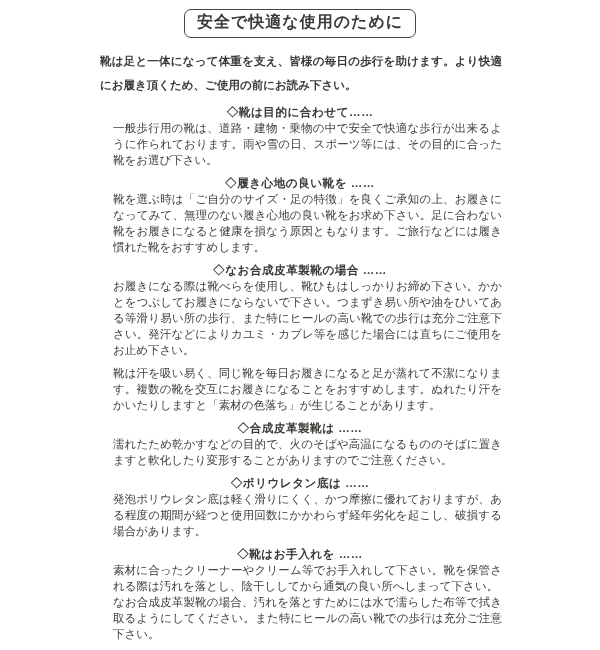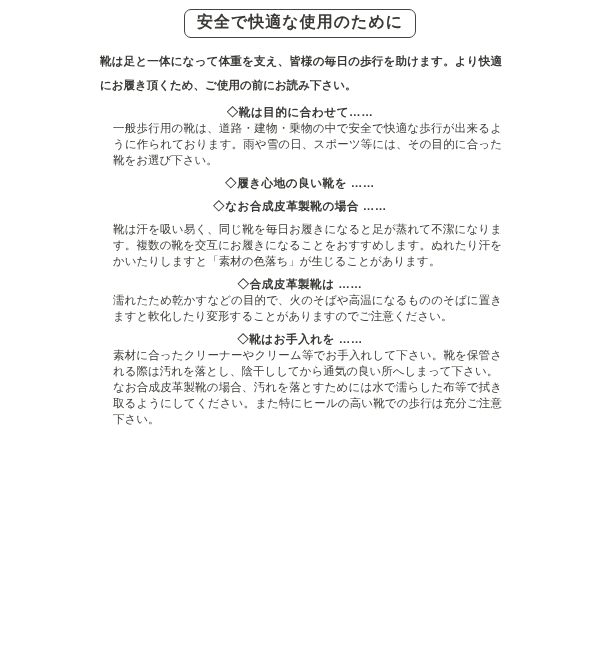--- a/index.html
+++ b/index.html
@@ -72,39 +72,51 @@
     <div>
   <section class="section">
     <h2>◇靴は目的に合わせて……</h2>
     <div class="body">
             <p class="body-p">一般歩行用の靴は、道路・建物・乗物の中で安全で快適な歩行が出来るように作られております。雨や雪の日、スポーツ等には、その目的に合った靴をお選び下さい。</p>
           </div>
   </section>
 
   <section class="section">
     <h2>◇履き心地の良い靴を ……</h2>
+    <div class="body">
+            <p class="body-p">靴を選ぶ時は「ご自分のサイズ・足の特徴」を良くご承知の上、お履きになってみて、無理のない履き心地の良い靴をお求め下さい。足に合わない靴をお履きになると健康を損なう原因ともなります。ご旅行などには履き慣れた靴をおすすめします。</p>
+          </div>
   </section>
 
   <section class="section">
     <h2>◇なお合成皮革製靴の場合 ……</h2>
+    <div class="body">
+            <p class="body-p">お履きになる際は靴べらを使用し、靴ひもはしっかりお締め下さい。かかとをつぶしてお履きにならないで下さい。つまずき易い所や油をひいてある等滑り易い所の歩行、また特にヒールの高い靴での歩行は充分ご注意下さい。発汗などによりカユミ・カブレ等を感じた場合には直ちにご使用をお止め下さい。</p>
+          </div>
   </section>
 
   <section class="section">
     <div class="body">
             <p class="body-p">靴は汗を吸い易く、同じ靴を毎日お履きになると足が蒸れて不潔になります。複数の靴を交互にお履きになることをおすすめします。ぬれたり汗をかいたりしますと「素材の色落ち」が生じることがあります。</p>
           </div>
   </section>
 
   <section class="section">
     <h2>◇合成皮革製靴は ……</h2>
     <div class="body">
             <p class="body-p">濡れたため乾かすなどの目的で、火のそばや高温になるもののそばに置きますと軟化したり変形することがありますのでご注意ください。</p>
           </div>
   </section>
 
+  <section class="section">
+    <h2>◇ポリウレタン底は ……</h2>
+    <div class="body">
+            <p class="body-p">発泡ポリウレタン底は軽く滑りにくく、かつ摩擦に優れておりますが、ある程度の期間が経つと使用回数にかかわらず経年劣化を起こし、破損する場合があります。</p>
+          </div>
+  </section>
 
   <section class="section">
     <h2>◇靴はお手入れを ……</h2>
     <div class="body">
             <p class="body-p">素材に合ったクリーナーやクリーム等でお手入れして下さい。靴を保管される際は汚れを落とし、陰干ししてから通気の良い所へしまって下さい。</p>
             <p class="body-p">なお合成皮革製靴の場合、汚れを落とすためには水で濡らした布等で拭き取るようにしてください。また特にヒールの高い靴での歩行は充分ご注意下さい。</p>
           </div>
   </section>
 </div>
 

